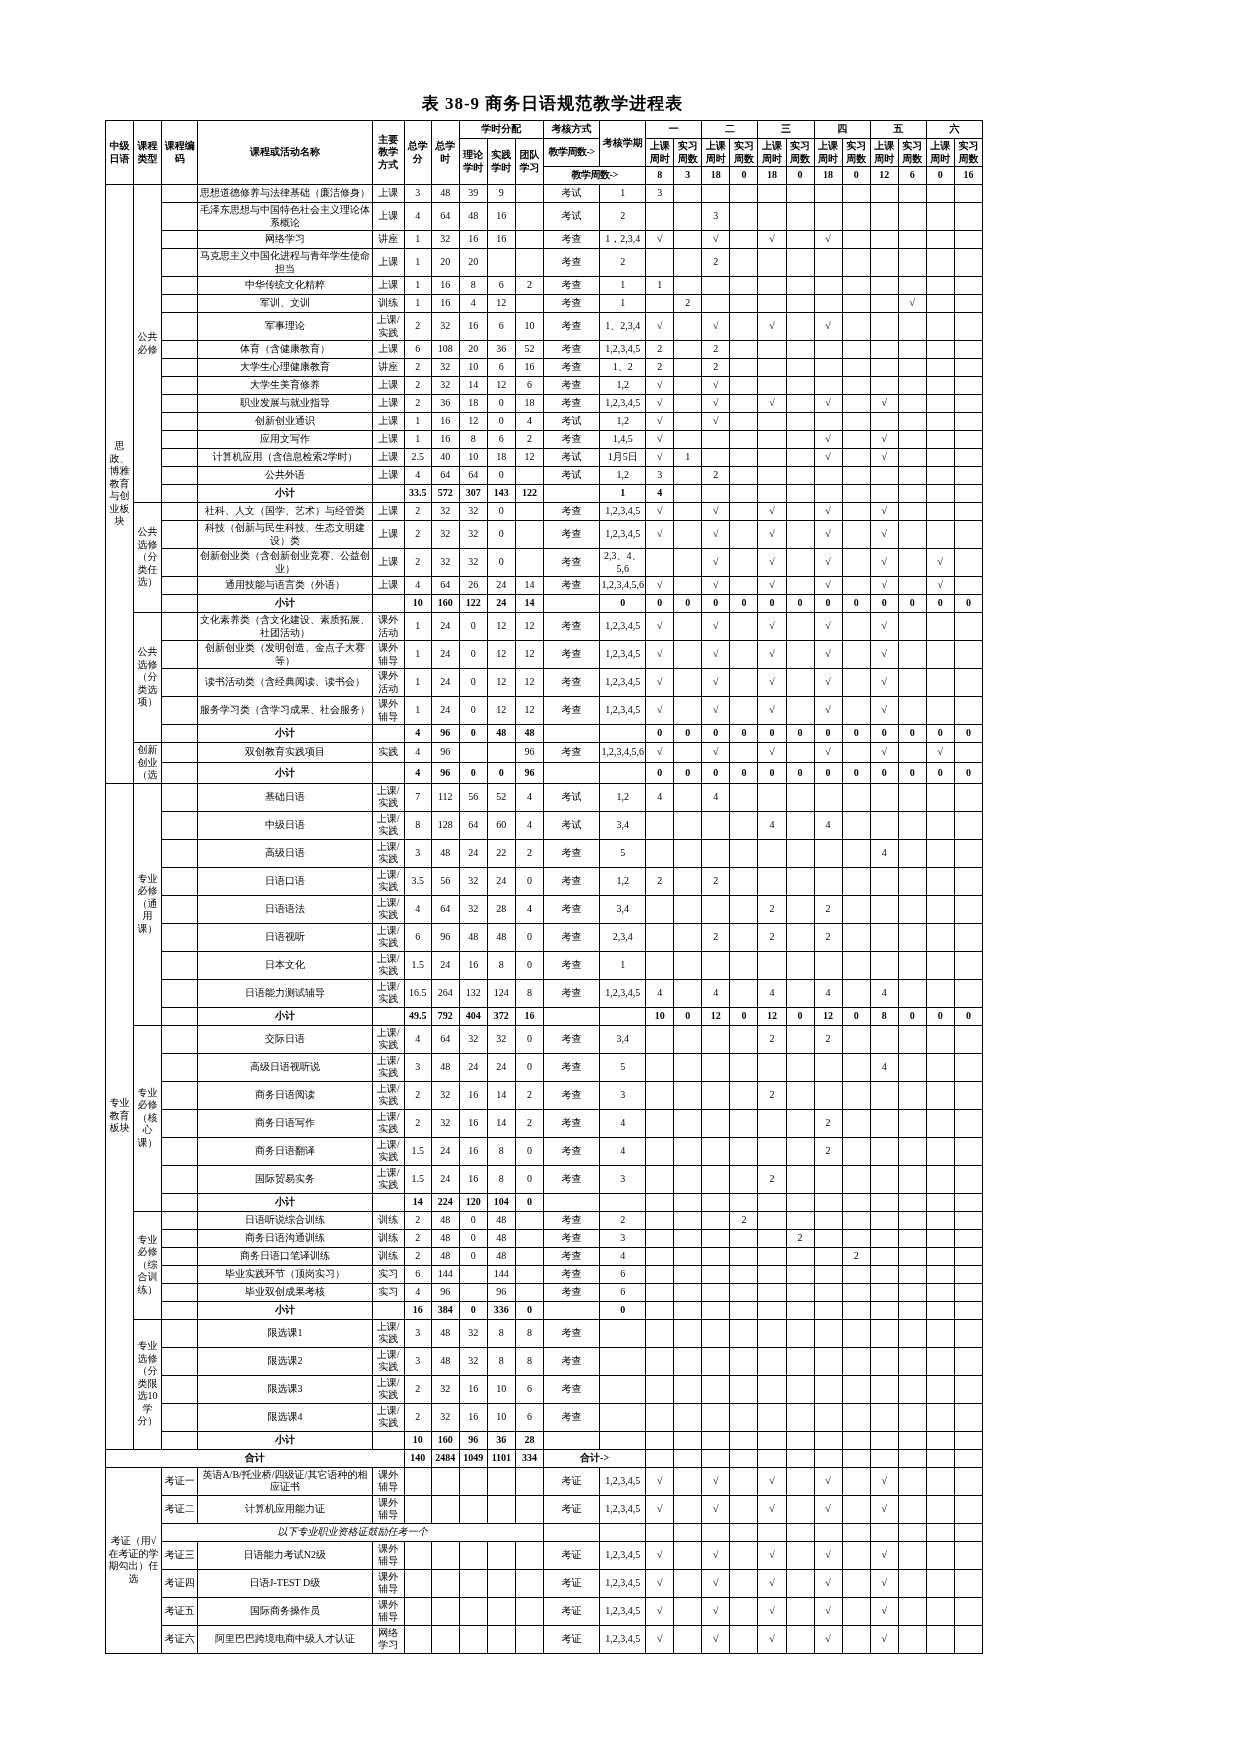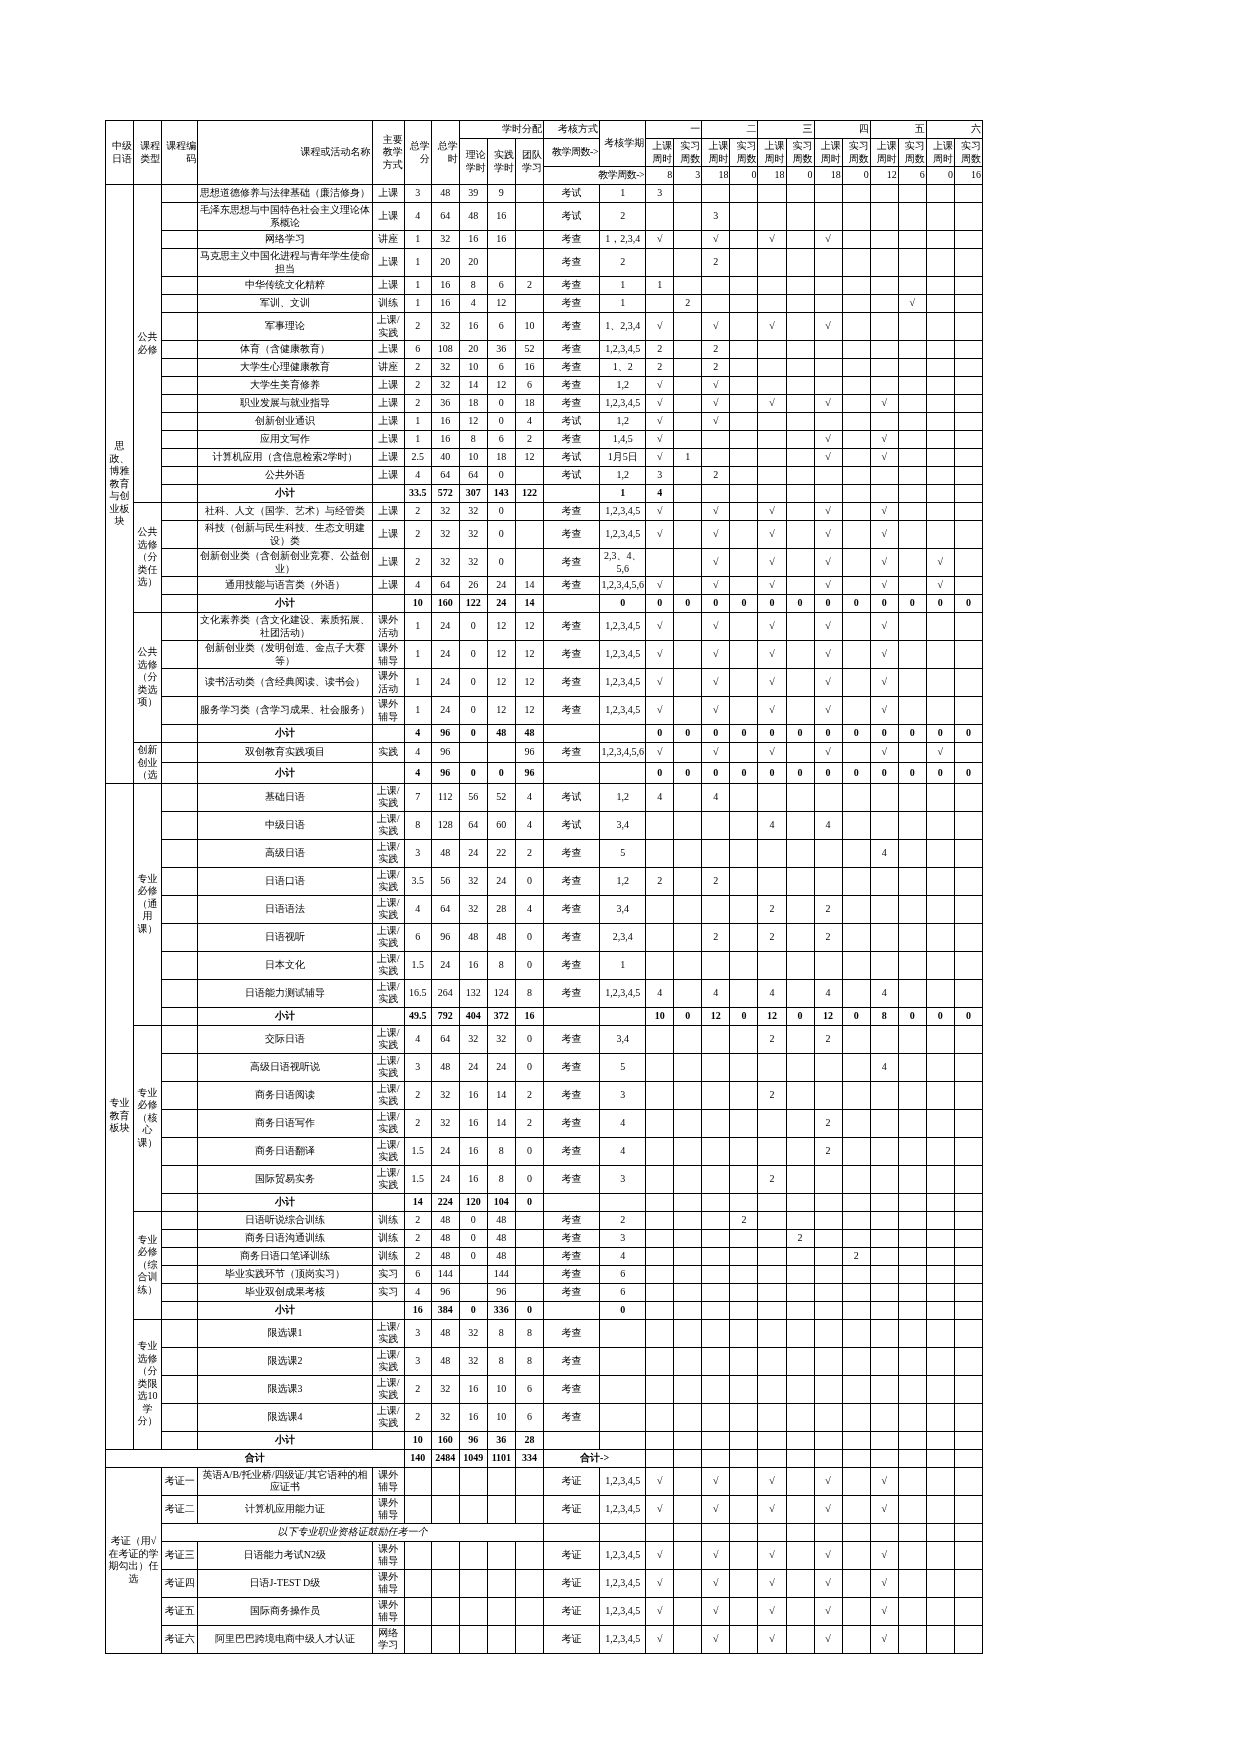--- a/index.html
+++ b/index.html
@@ -31,31 +31,32 @@
     font-size:10px;
     line-height:1.25;
     padding:1px;
     height:15px;
     text-align:center;
     vertical-align:middle;
     word-break:break-all;
     overflow:hidden;
     font-weight:normal;
   }
-  table.sched th{font-weight:normal;text-align:right;}
+  table.sched th{font-weight:bold;}
   tr.sum td{font-weight:bold;}
   .b{font-weight:bold;}
   .l{text-align:left;padding-left:4px;font-style:italic;}
   .v{padding:0 8px;}
   .nw{font-size:9px;letter-spacing:-0.5px;white-space:nowrap;margin-left:36px;}
 </style>
 </head>
 <body>
 
 <div class="page">
+  <div class="doc-title">表 38-9 商务日语规范教学进程表</div>
   <table class="sched">
     <colgroup>
       <col style="width:28px">
         <col style="width:28px">
         <col style="width:36px">
         <col style="width:174px">
       <col style="width:32px">
         <col style="width:27px">
         <col style="width:28px">
         <col style="width:28px">

